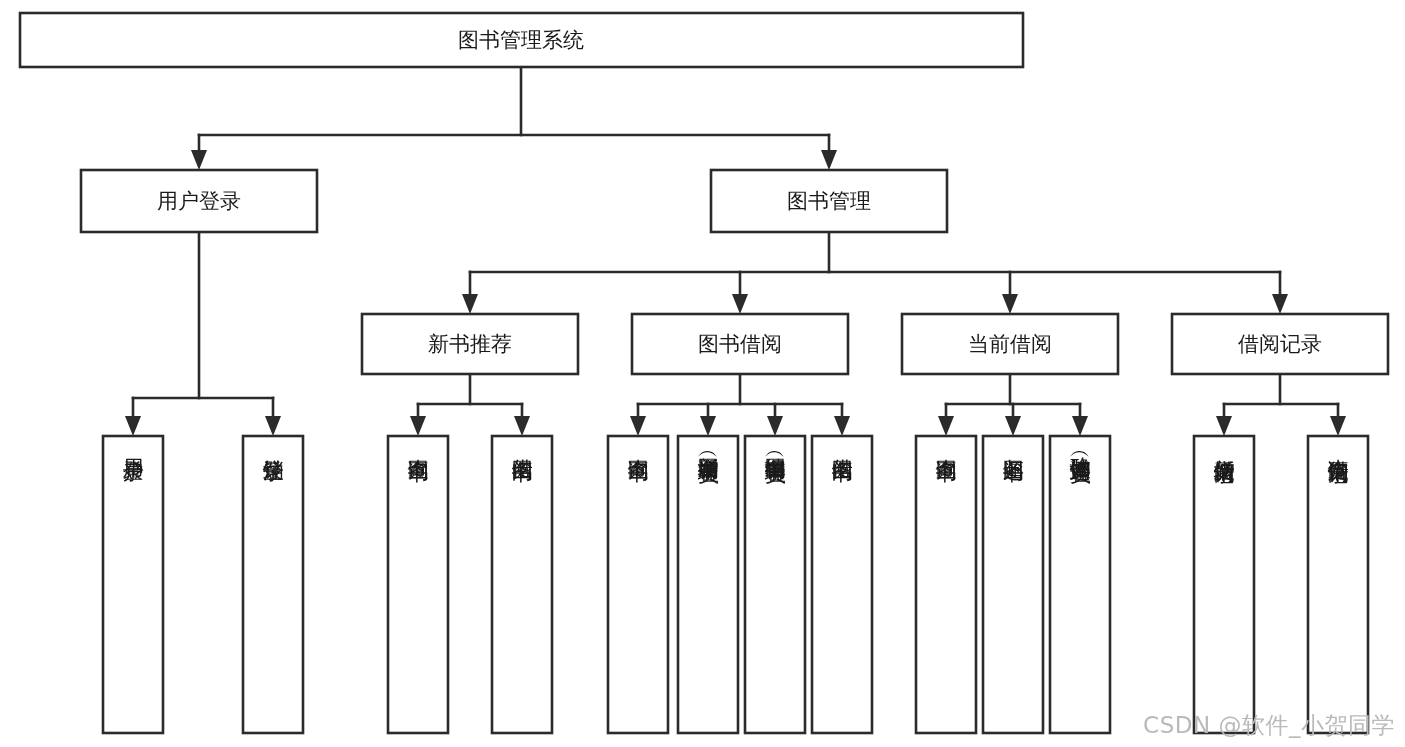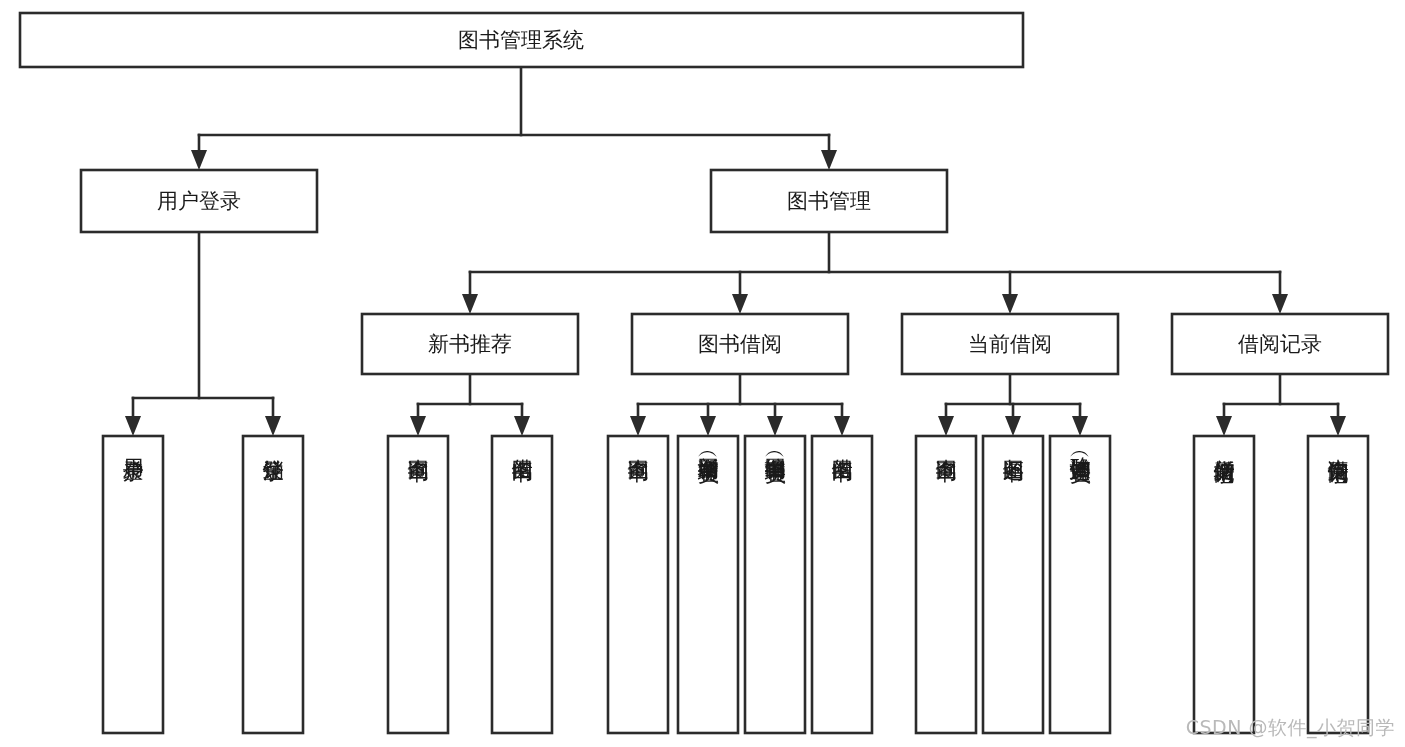--- a/index.html
+++ b/index.html
@@ -65,21 +65,21 @@
     text-orientation: upright;
     letter-spacing: 1px;
     white-space: nowrap;
     text-align: center;
   }
   .watermark {
     position: absolute;
     right: 10px;
     bottom: 6px;
     font-family: "DejaVu Sans", "Liberation Sans", sans-serif;
-    font-size: 19px;
+    font-size: 23px;
     color: #b9b9b9;
     letter-spacing: 0.5px;
     pointer-events: none;
     user-select: none;
   }
 </style>
 </head>
 <body>
 
 <div id="diagram-root">

